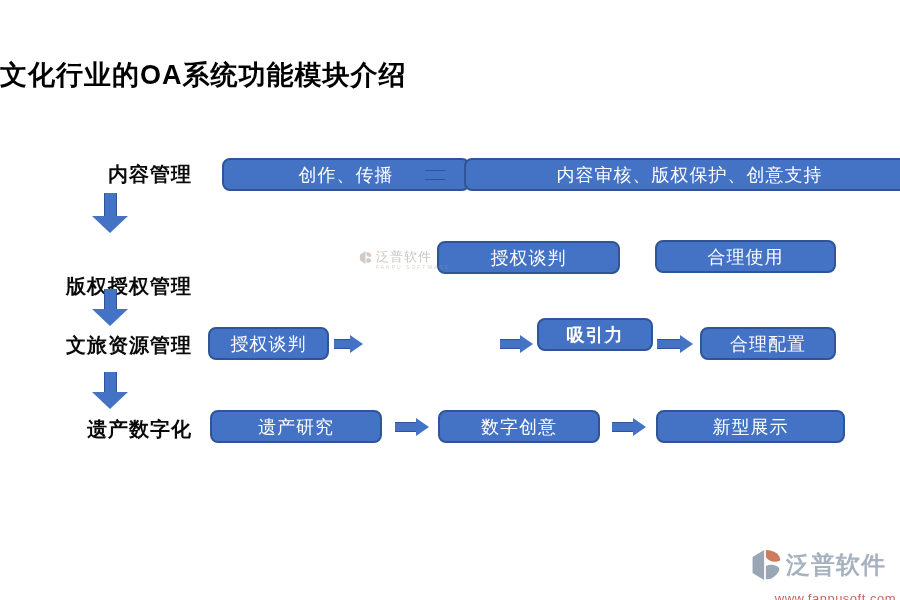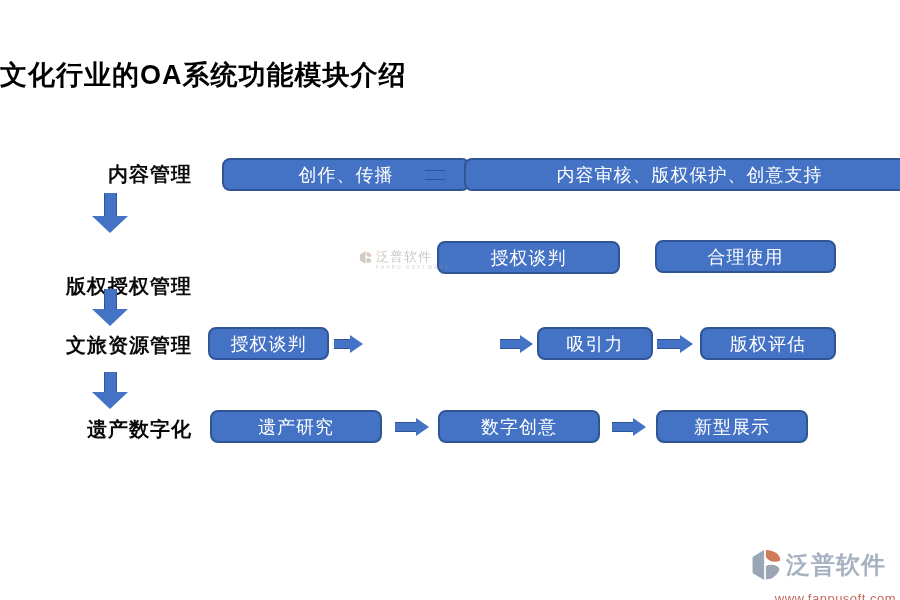--- a/index.html
+++ b/index.html
@@ -39,26 +39,26 @@
   
   .r1b1{left:222px;top:158px;width:248px;}
   .r1b2{left:464px;top:158px;width:451px;}
   
   .r2b1{left:207px;top:241px;width:196px;}
   .r2b2{left:437px;top:241px;width:183px;}
   .r2b3{left:655px;top:240px;width:181px;}
   
   .r3b1{left:208px;top:327px;width:121px;}
   .r3b2{left:367px;top:327px;width:130px;}
-  .r3b3{left:537px;top:327px;width:116px;}
+  .r3b3{left:537px;top:318px;width:116px;font-weight:bold;}
   .r3b4{left:700px;top:327px;width:136px;}
   
   .r4b1{left:210px;top:410px;width:172px;}
   .r4b2{left:438px;top:410px;width:162px;text-align:right;}
-  .r4b3{left:656px;top:410px;width:152px;}
+  .r4b3{left:656px;top:410px;width:189px;}
 
   
   .h-arrow{position:absolute;display:flex;align-items:center;height:18px;}
   .h-arrow .stem{flex:1;height:8px;background:#4472C4;border-top:1px solid #2F5597;border-bottom:1px solid #2F5597;}
   .h-arrow .head{width:0;height:0;border-top:9px solid transparent;border-bottom:9px solid transparent;border-left:13px solid #4472C4;}
   .ha-r1{left:425px;top:166px;width:33px;}
   .ha-r3a{left:334px;top:335px;width:29px;}
   .ha-r3b{left:500px;top:335px;width:33px;}
   .ha-r3c{left:657px;top:335px;width:36px;}
   .ha-r4a{left:395px;top:418px;width:34px;}
@@ -130,21 +130,21 @@
     </div>
   <div class="h-arrow ha-r3b">
       <div class="stem"></div>
       <div class="head"></div>
     </div>
   <div class="box r3b3">吸引力</div>
   <div class="h-arrow ha-r3c">
       <div class="stem"></div>
       <div class="head"></div>
     </div>
-  <div class="box r3b4">版权评估</div>
+  <div class="box r3b4">合理配置</div>
 
   <div class="box r4b1">遗产研究</div>
   <div class="h-arrow ha-r4a">
       <div class="stem"></div>
       <div class="head"></div>
     </div>
   <div class="box r4b2">数字创意</div>
   <div class="h-arrow ha-r4b">
       <div class="stem"></div>
       <div class="head"></div>

